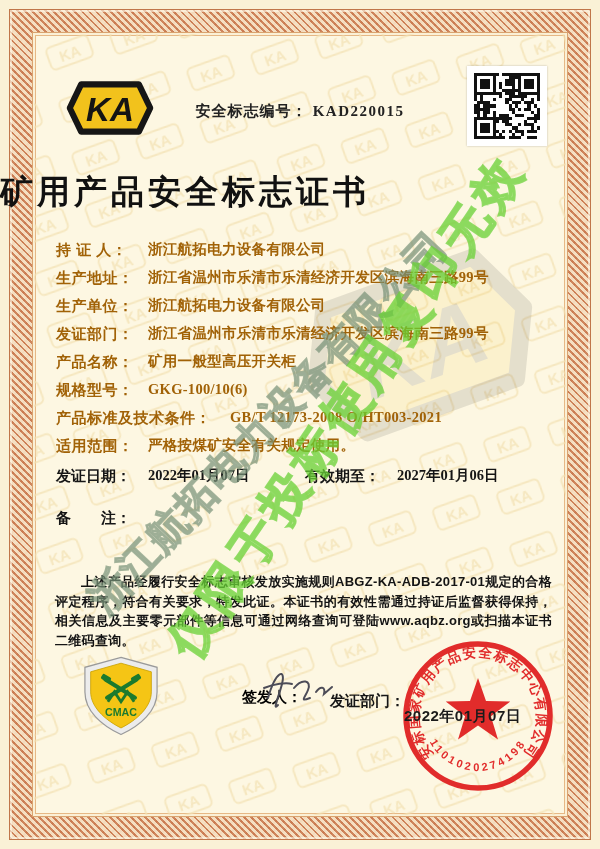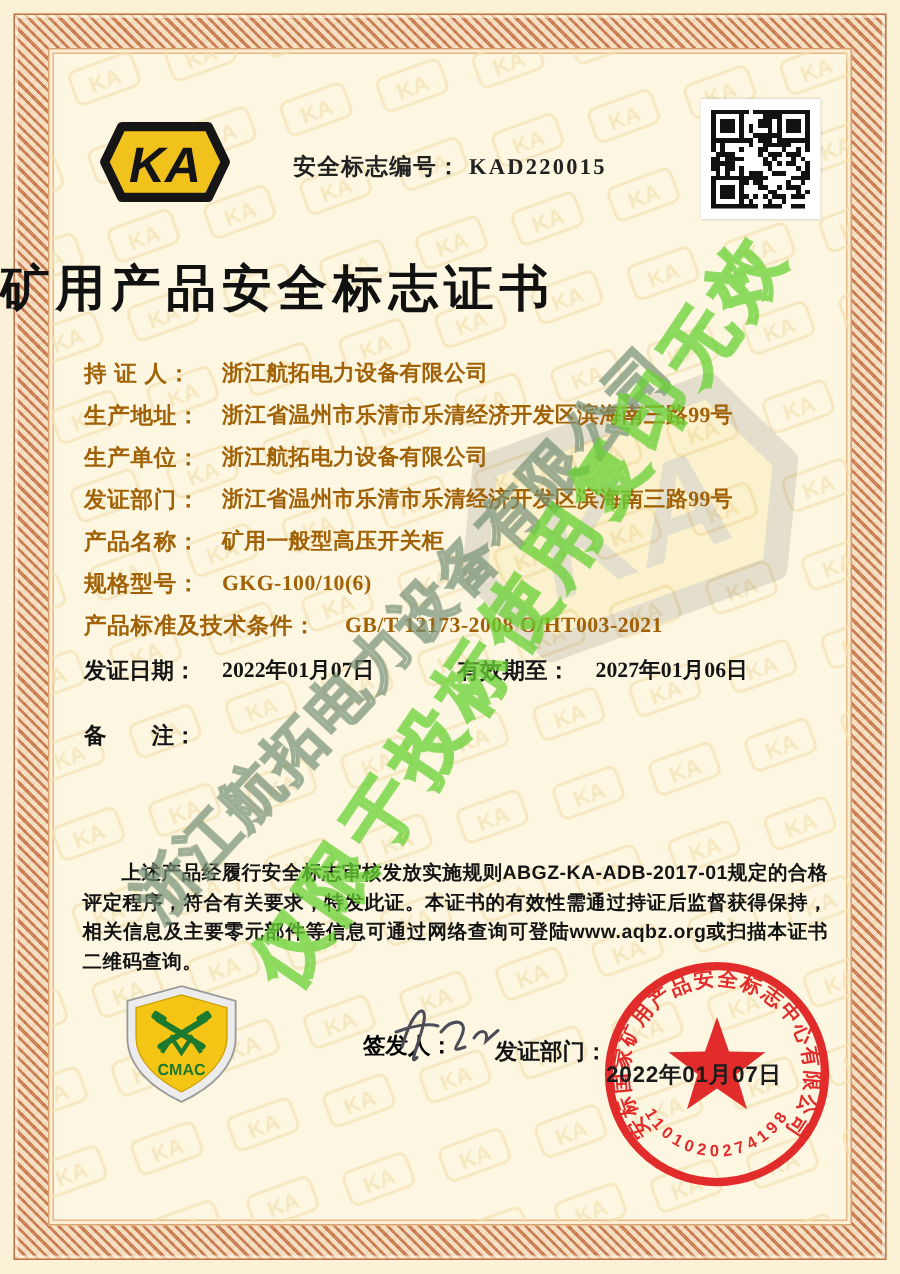--- a/index.html
+++ b/index.html
@@ -319,20 +319,24 @@
         <span class="val">矿用一般型高压开关柜</span>
       </div>
       <div class="row">
         <span class="lbl">规格型号：</span>
         <span class="val">GKG-100/10(6)</span>
       </div>
       <div class="row wide">
         <span class="lbl">产品标准及技术条件：</span>
         <span class="val">GB/T 12173-2008 O/HT003-2021</span>
       </div>
+      <div class="row">
+        <span class="lbl">适用范围：</span>
+        <span class="val">严格按煤矿安全有关规定使用。</span>
+      </div>
 
       <div class="dates-row">
         <span class="lbl">发证日期：</span>
         <span class="val v1">2022年01月07日</span>
         <span class="lbl l2">有效期至：</span>
         <span class="val">2027年01月06日</span>
       </div>
 
       <div class="remark-row">备　　注：</div>
     </div>

